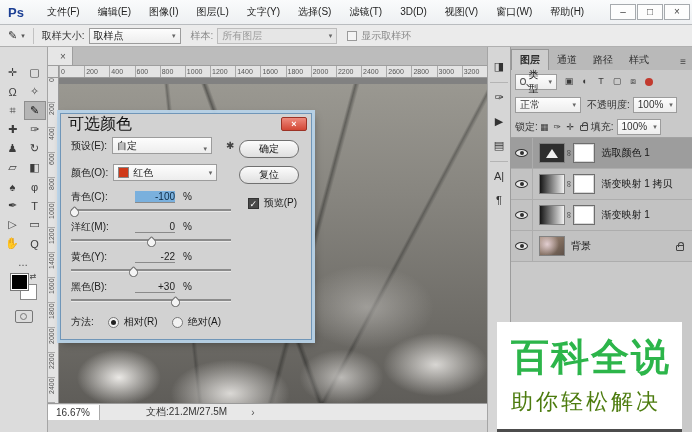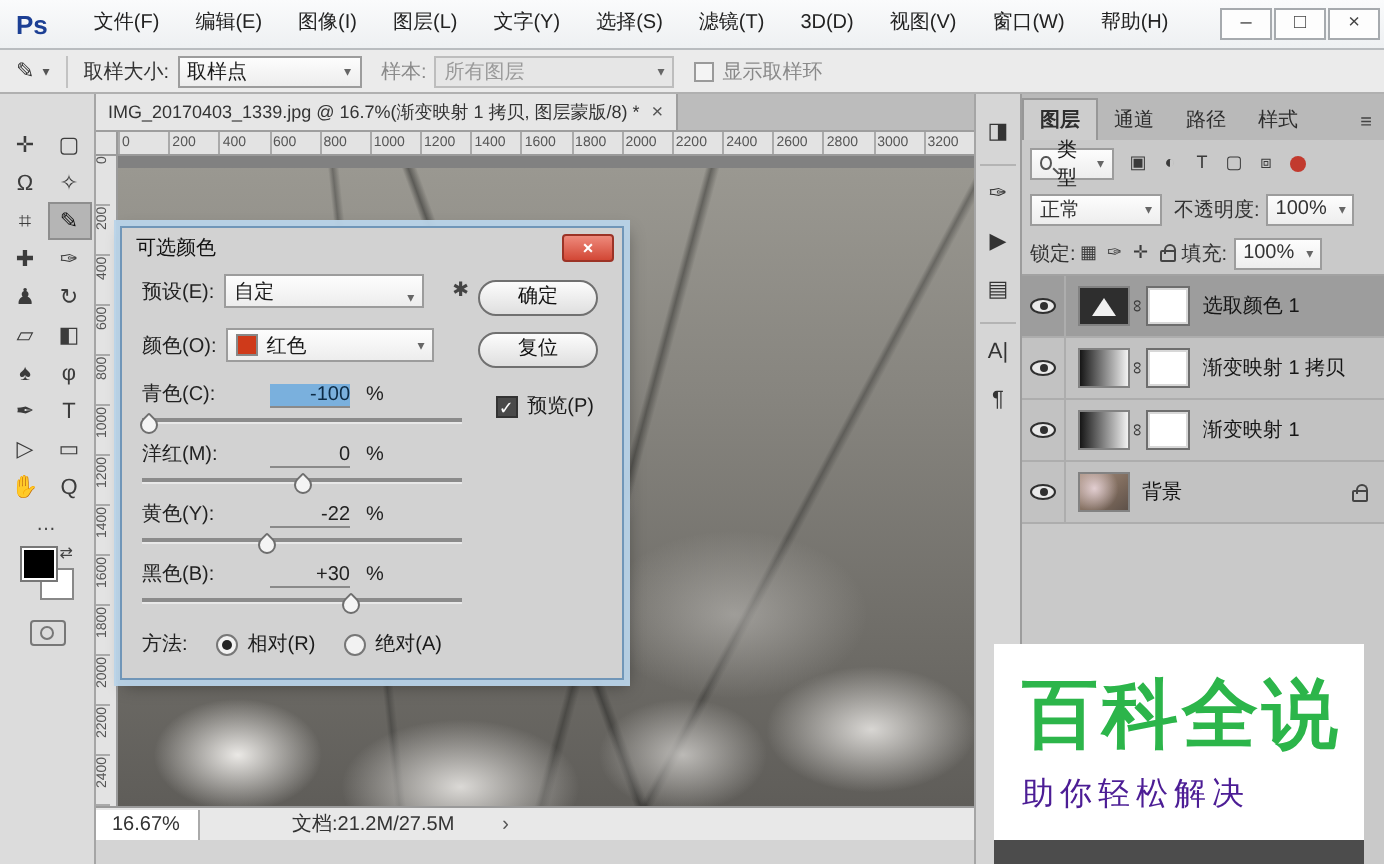--- a/index.html
+++ b/index.html
@@ -87,21 +87,21 @@
   #status-zoom { width:52px; height:15px; background:#fff; border-right:1px solid #aaa;
                  line-height:15px; padding-left:8px; }
   #status-doc { margin-left:46px; }
   #status-arrow { margin-left:24px; color:#555; }
 
   
   #dialog { position:absolute; left:60px; top:113px; width:252px; height:227px;
             background:#d2d2d2; border:1px solid #7096b8; box-shadow:0 0 0 3px rgba(185,212,233,.95), 2px 3px 8px rgba(0,0,0,.35);
             z-index:50; }
   #dlg-titlebar { height:20px; display:flex; align-items:center; padding:0 4px 0 7px; }
-  #dlg-title { font-size:10px; color:#111;text-align:right; }
+  #dlg-title { font-size:16px; color:#111;text-align:right; }
   #dlg-close { margin-left:auto; width:26px; height:14px; background:linear-gradient(#ee8a7c,#d24735);
                border:1px solid #9c3326; border-radius:2px; color:#fff; font-size:9px; line-height:12px;
                text-align:center; font-weight:bold; }
   .dlg-row { display:flex; align-items:center; padding:0 10px; }
   #preset-row { margin-top:3px; }
   .dlg-label { color:#222; }
   #preset-dd { width:100px; height:17px; margin-left:5px;align-items:flex-end; }
   #gear-btn { margin-left:4px; font-size:10px; color:#444; }
   .dlg-btn { width:60px; height:18px; border:1px solid #707070; border-radius:9px;
              background:linear-gradient(#fcfcfc,#dfdfdf); text-align:center; line-height:16px;
@@ -181,21 +181,21 @@
       linear-gradient(140deg,#a8907f,#7d6a5c 60%,#5e5149); }
   .chain { font-size:9px; color:#3d3d3d; margin:0 1px; transform:rotate(90deg); }
   .mask-thumb { width:22px; height:20px; background:#fff; border:1px solid #6e6e6e; box-shadow:0 0 0 1px #d8d8d8 inset; }
   .layer-name { margin-left:6px; color:#161616; }
   .layer-lock { margin-left:auto; margin-right:8px; }
 
   
   #watermark { position:absolute; left:497px; top:322px; width:185px; z-index:80; }
   #wm-card { background:#fff; padding:10px 0 12px 14px; }
   #wm-title { font-size:38px; font-weight:bold; letter-spacing:2px; }
-  #wm-sub { font-size:16px; color:#4c1d95; letter-spacing:3px; margin-top:4px; }
+  #wm-sub { font-size:22px; color:#4d7c0f; letter-spacing:3px; margin-top:4px; }
   #wm-strip { height:16px; background:#4c4c4c; }
 
   #app-bottom-strip { position:absolute; left:48px; top:420px; width:439px; height:12px; background:#d4d4d4; }
 </style>
 </head>
 <body>
 
 <div id="titlebar">
   <span id="ps-logo">Ps</span>
   <div id="menu-items"><div class="menu-item" style="display: inline-block;">文件(F)</div><div class="menu-item" style="display: inline-block;">编辑(E)</div><div class="menu-item" style="display: inline-block;">图像(I)</div><div class="menu-item" style="display: inline-block;">图层(L)</div><div class="menu-item" style="display: inline-block;">文字(Y)</div><div class="menu-item" style="display: inline-block;">选择(S)</div><div class="menu-item" style="display: inline-block;">滤镜(T)</div><div class="menu-item" style="display: inline-block;">3D(D)</div><div class="menu-item" style="display: inline-block;">视图(V)</div><div class="menu-item" style="display: inline-block;">窗口(W)</div><div class="menu-item" style="display: inline-block;">帮助(H)</div></div>
@@ -254,21 +254,20 @@
     <div id="fg-swatch" style="background: rgb(0, 0, 0);"></div>
   </div>
   <div id="quickmask-btn">
       <span class="qm-dot"></span>
     </div>
 </div>
 
 <div id="docwin">
   <div id="tabbar">
     <div id="doc-tab">
-      <span>IMG_20170403_1339.jpg @ 16.7%(渐变映射 1 拷贝, 图层蒙版/8) *</span>
       <span id="tab-close">×</span>
     </div>
   </div>
   <div id="ruler-row">
     <div id="ruler-corner"></div>
     <div id="h-ruler">
         <div class="h-tick">0</div>
         <div class="h-tick">200</div>
         <div class="h-tick">400</div>
         <div class="h-tick">600</div>

